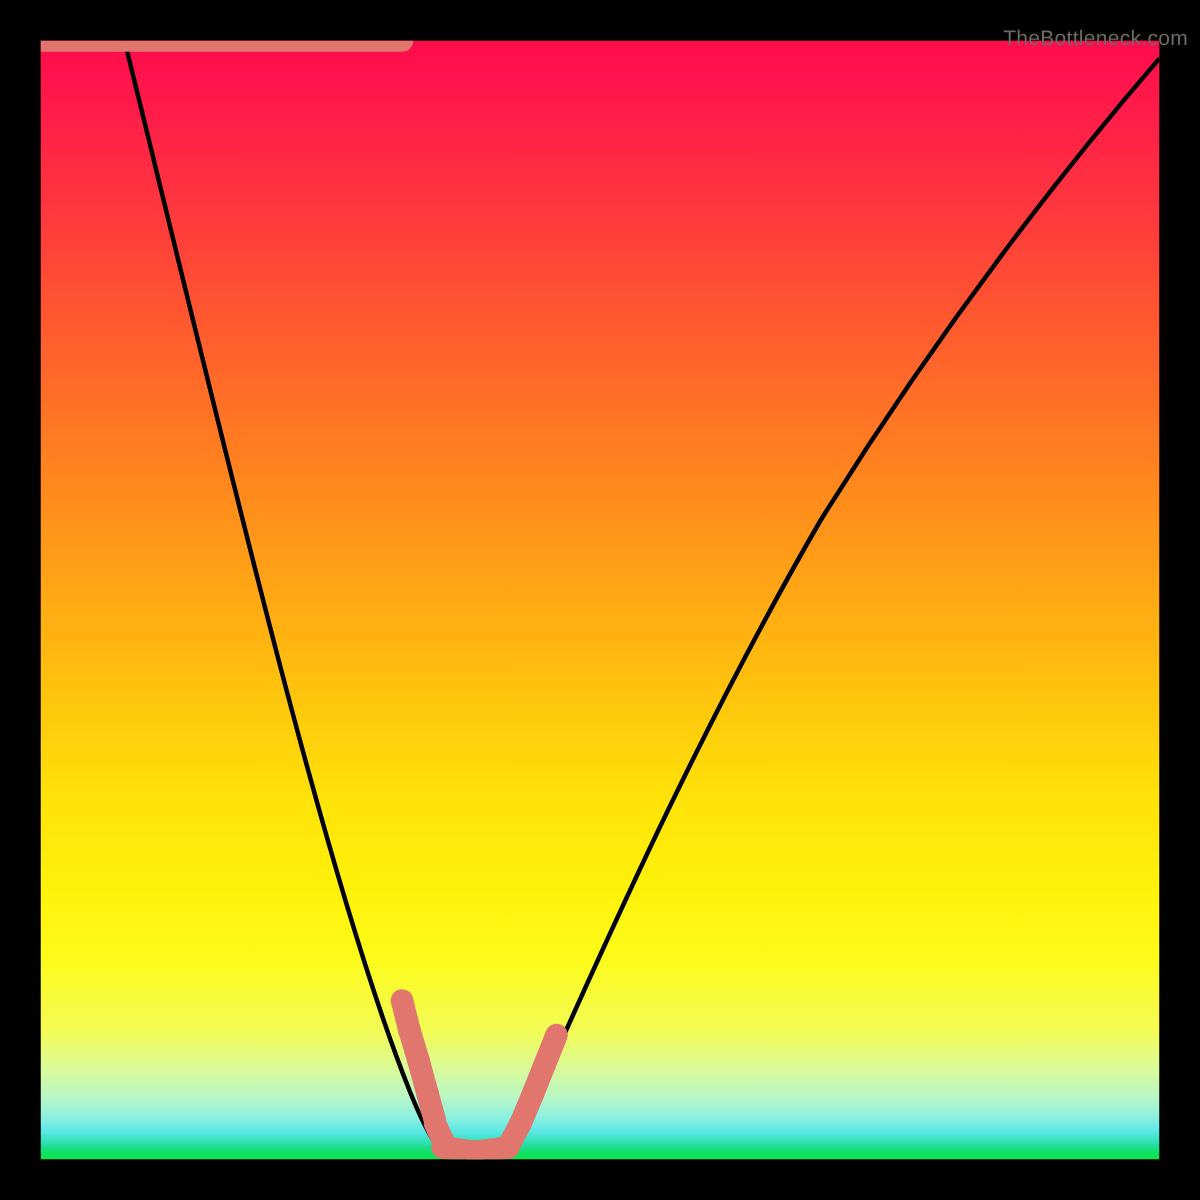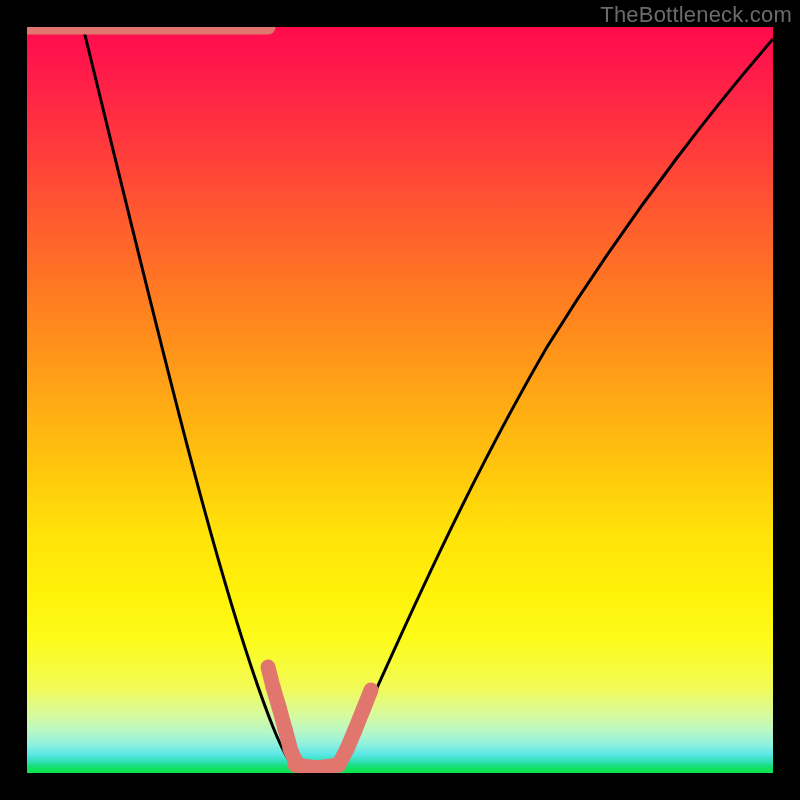--- a/index.html
+++ b/index.html
@@ -50,24 +50,24 @@
       #0be64e 100%
     );
   }
   .curve {
     position: absolute;
     inset: 0;
     pointer-events: none;
   }
   .watermark {
     position: absolute;
-    top: 2px;
+    top: 17px;
     right: 8px;
     color: #6b6b6b;
-    font-size: 22px;
+    font-size: 14px;
     font-weight: 400;
     letter-spacing: 0.2px;
     user-select: none;
   }
 </style>
 </head>
 <body>
 
 <div class="frame">
   <div class="plot">

